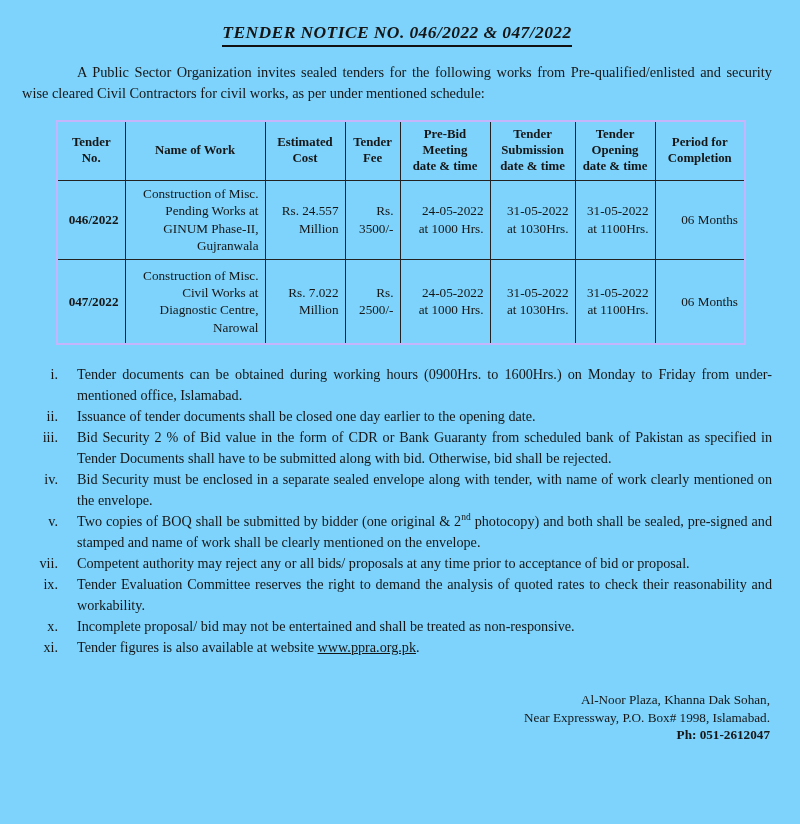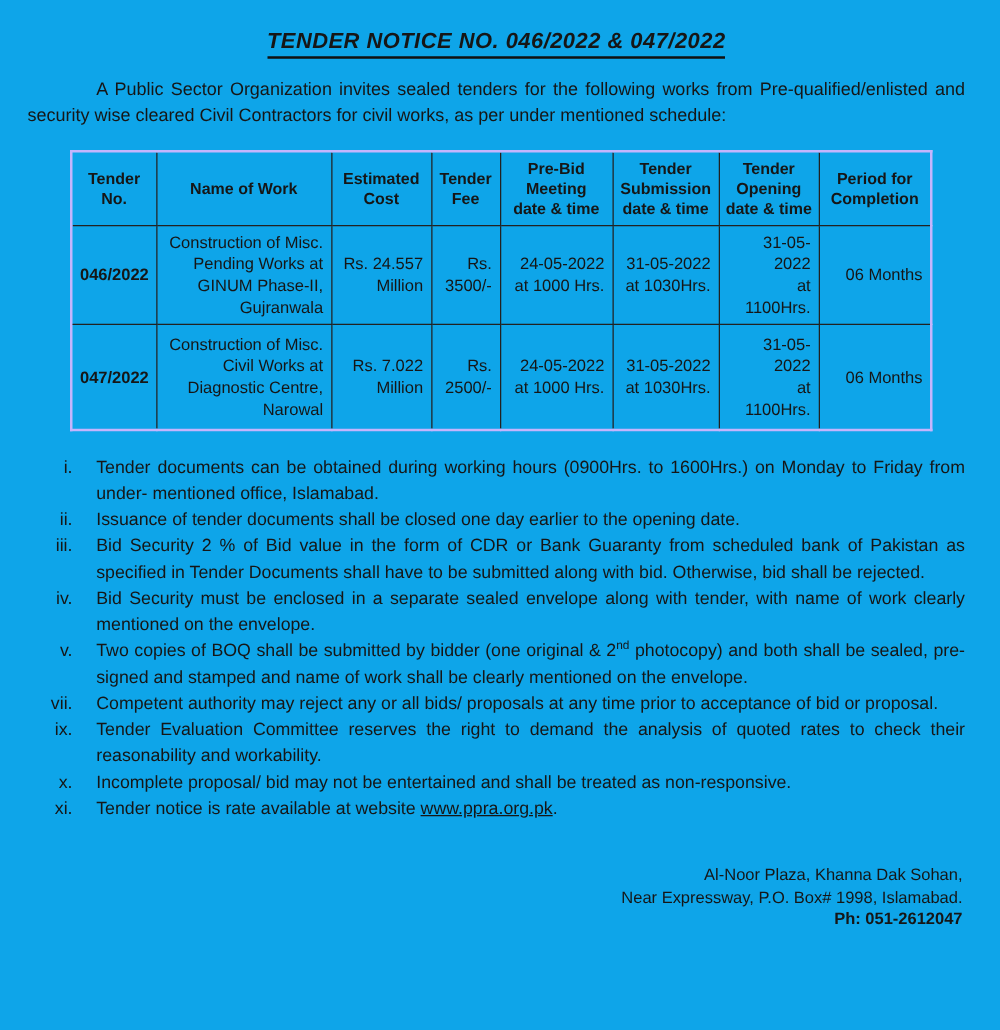--- a/index.html
+++ b/index.html
@@ -1,22 +1,22 @@
 <!DOCTYPE html>
 <html><head>
 <meta charset="utf-8">
 <style>
   * { box-sizing: border-box; }
   html, body { margin: 0; padding: 0; background: #ffffff; }
   .page {
     width: 800px;
     height: 824px;
-    background: #0ea5e9;
+    background: #7dd3fc;
     color: #161616;
-    font-family: Liberation Sans, sans-serif;
+    font-family: Liberation Serif, serif;
     padding: 14px 28px 0 22px;
     overflow: hidden;
   }
 
   
   .title-wrap { text-align: center; margin-top: 8px; }
   .title {
     display: inline-block;
     font-size: 17.5px;
     font-weight: bold;
@@ -197,21 +197,21 @@
     <div class="li">
       <span class="num">ix.</span>
       <span class="txt">Tender Evaluation Committee reserves the right to demand the analysis of quoted rates to check their reasonability and workability.</span>
     </div>
     <div class="li">
       <span class="num">x.</span>
       <span class="txt">Incomplete proposal/ bid may not be entertained and shall be treated as non-responsive.</span>
     </div>
     <div class="li">
       <span class="num">xi.</span>
-      <span class="txt"><span>Tender notice is rate available at website </span><a class="doc-link">www.ppra.org.pk</a><span>.</span></span>
+      <span class="txt"><span>Tender figures is also available at website </span><a class="doc-link">www.ppra.org.pk</a><span>.</span></span>
     </div>
   </div>
 
   <div class="footer">
     <div>Al-Noor Plaza, Khanna Dak Sohan,</div>
     <div>Near Expressway, P.O. Box# 1998, Islamabad.</div>
     <div class="f-bold">Ph: 051-2612047</div>
   </div>
 
 </div>

